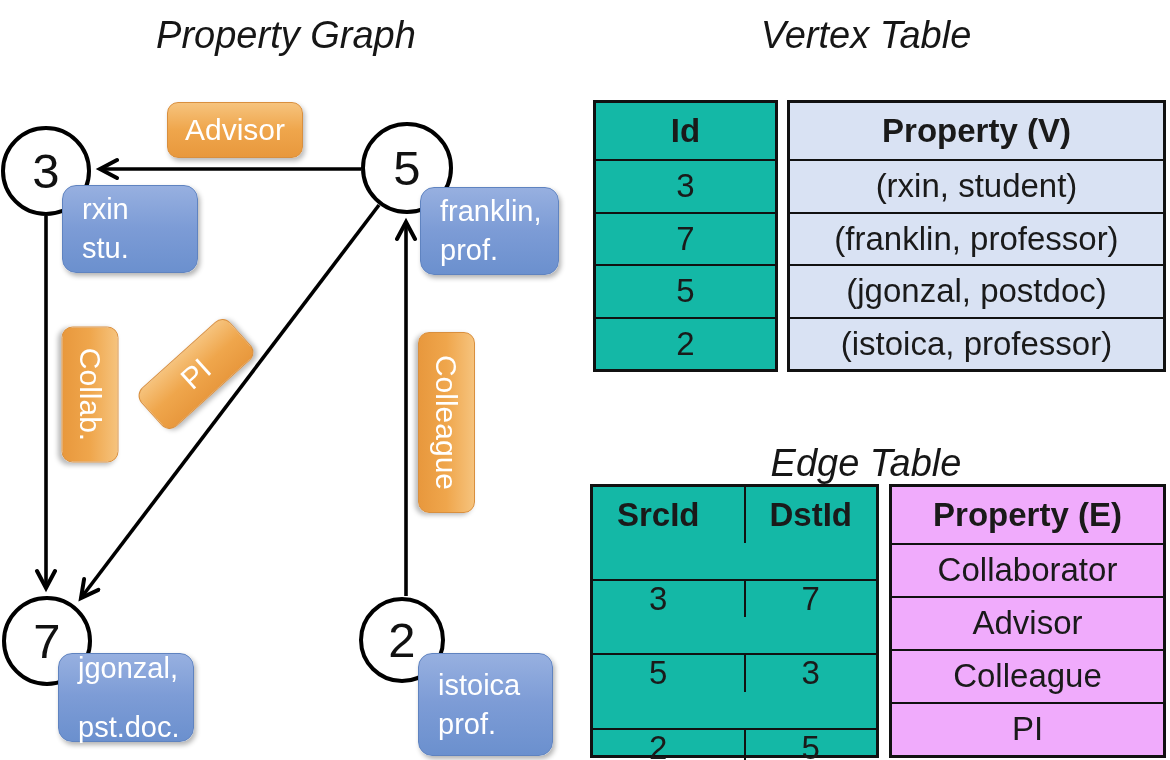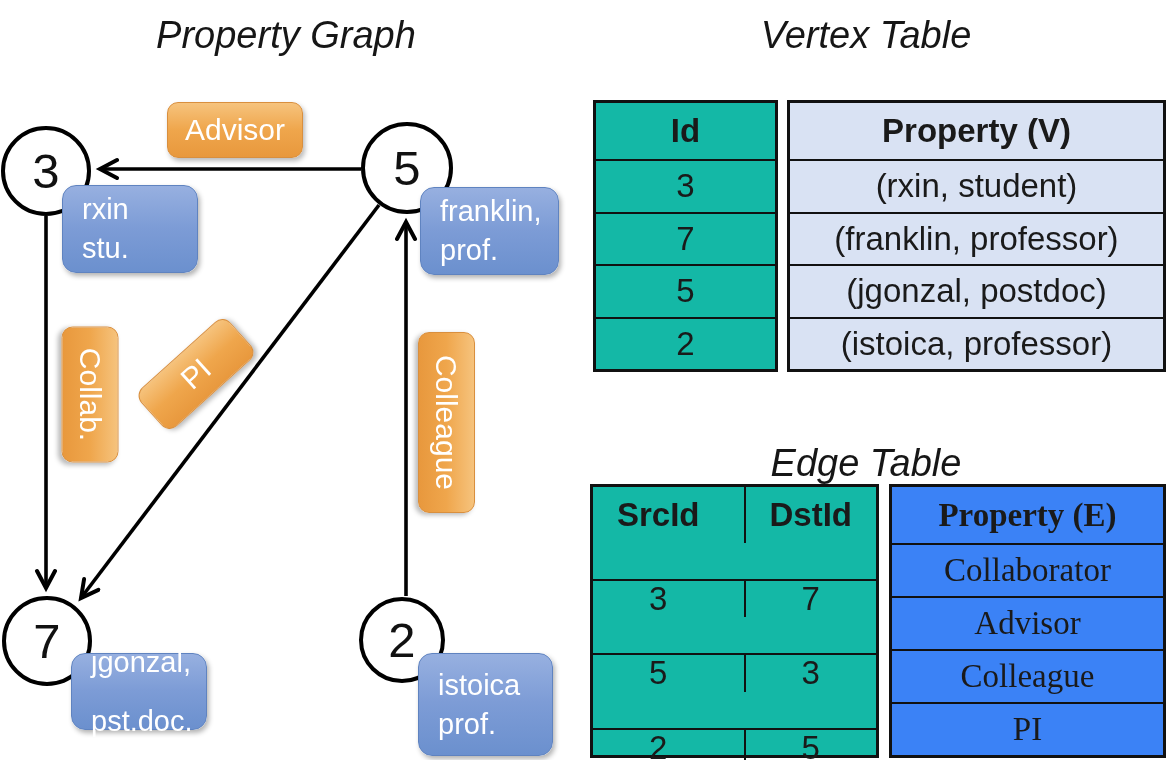--- a/index.html
+++ b/index.html
@@ -41,21 +41,21 @@
   }
   .tbl .trow{flex:1;display:flex;align-items:stretch;}
   .tbl .trow.thead{flex:0 0 56px;font-weight:bold;}
   .tbl .trow + .trow{border-top:2.5px solid #111;}
   .tbl .cell{
     flex:1;display:flex;align-items:center;justify-content:center;
     font-size:33px;line-height:1.1;
   }
   .tbl .cell.colsep{border-left:2.5px solid #111;margin-left:20px;}
   .tbl.fill-blue{background:#d9e2f3;}
-  .tbl.fill-tan{background:#3b82f6;font-family:Liberation Serif, serif;}
+  .tbl.fill-tan{background:#f0abfc;}
   .srccell{flex:0 0 131px;}
 </style>
 </head>
 <body>
 
 <div id="stage">
 
   <div class="title" style="left:6px;top:16px;">Property Graph</div>
   <div class="title" style="left:586px;top:16px;">Vertex Table</div>
   <div class="title" style="left:586px;top:398px;margin-top:46px;">Edge Table</div>
@@ -86,21 +86,21 @@
   </div>
 
   <div class="vbox" style="left:62px;top:185px;width:136px;height:88px;">
     <span>rxin</span>
     <span>stu.</span>
   </div>
   <div class="vbox" style="left:420px;top:187px;width:139px;height:88px;">
     <span>franklin,</span>
     <span>prof.</span>
   </div>
-  <div class="vbox" style="left:71px;top:653px;width:136px;height:77px;gap:20px;">
+  <div class="vbox" style="left:58px;top:653px;width:136px;height:89px;gap:20px;">
     <span>jgonzal,</span>
     <span>pst.doc.</span>
   </div>
   <div class="vbox" style="left:418px;top:653px;width:135px;height:103px;">
     <span>istoica</span>
     <span>prof.</span>
   </div>
 
   <div class="elabel" style="left:167px;top:102px;width:136px;height:56px;">
     <span>Advisor</span>

